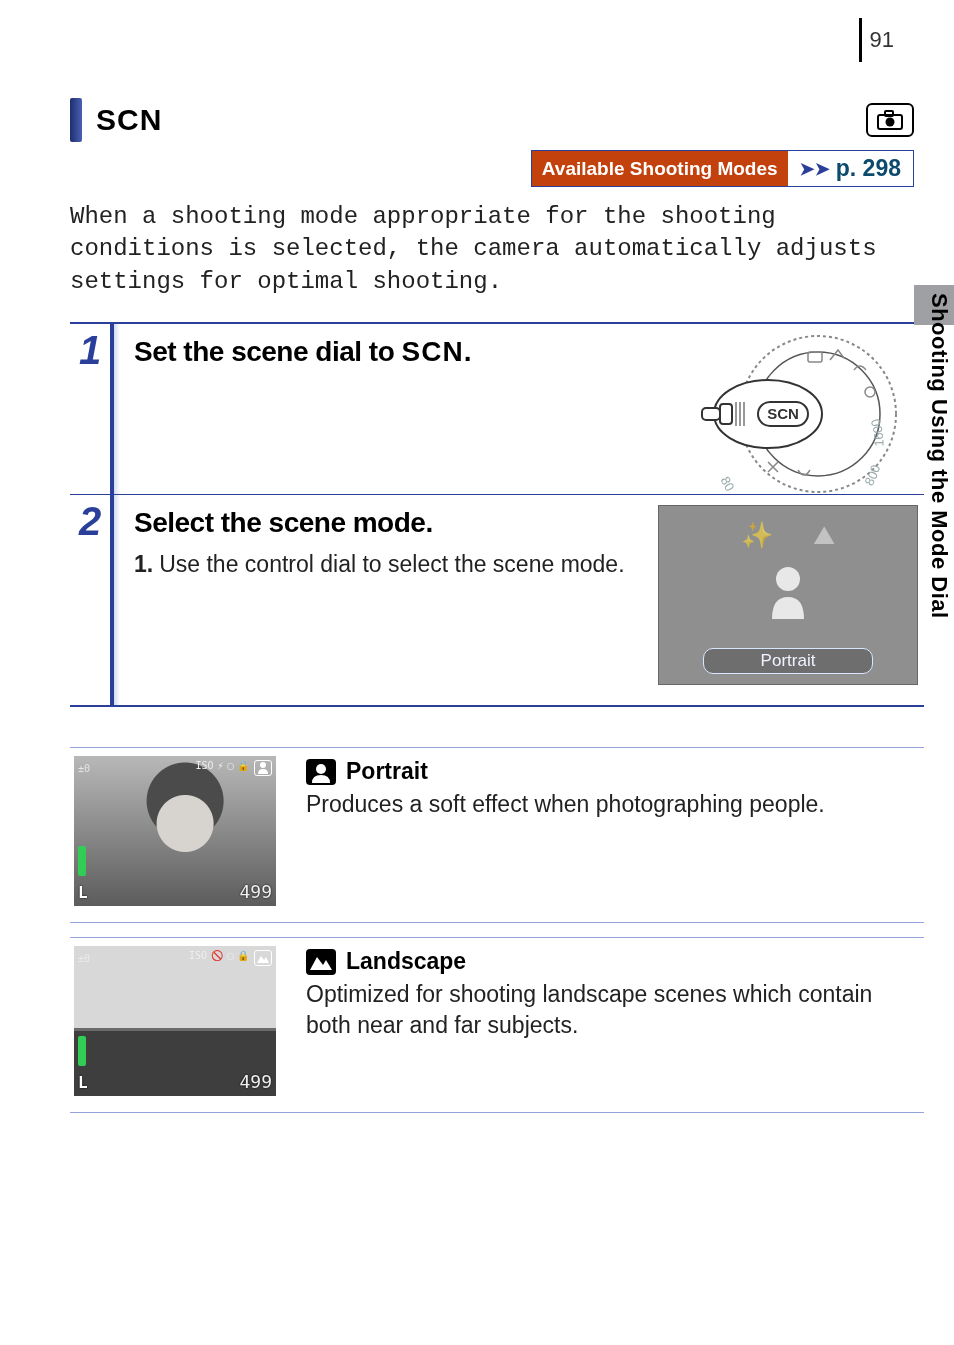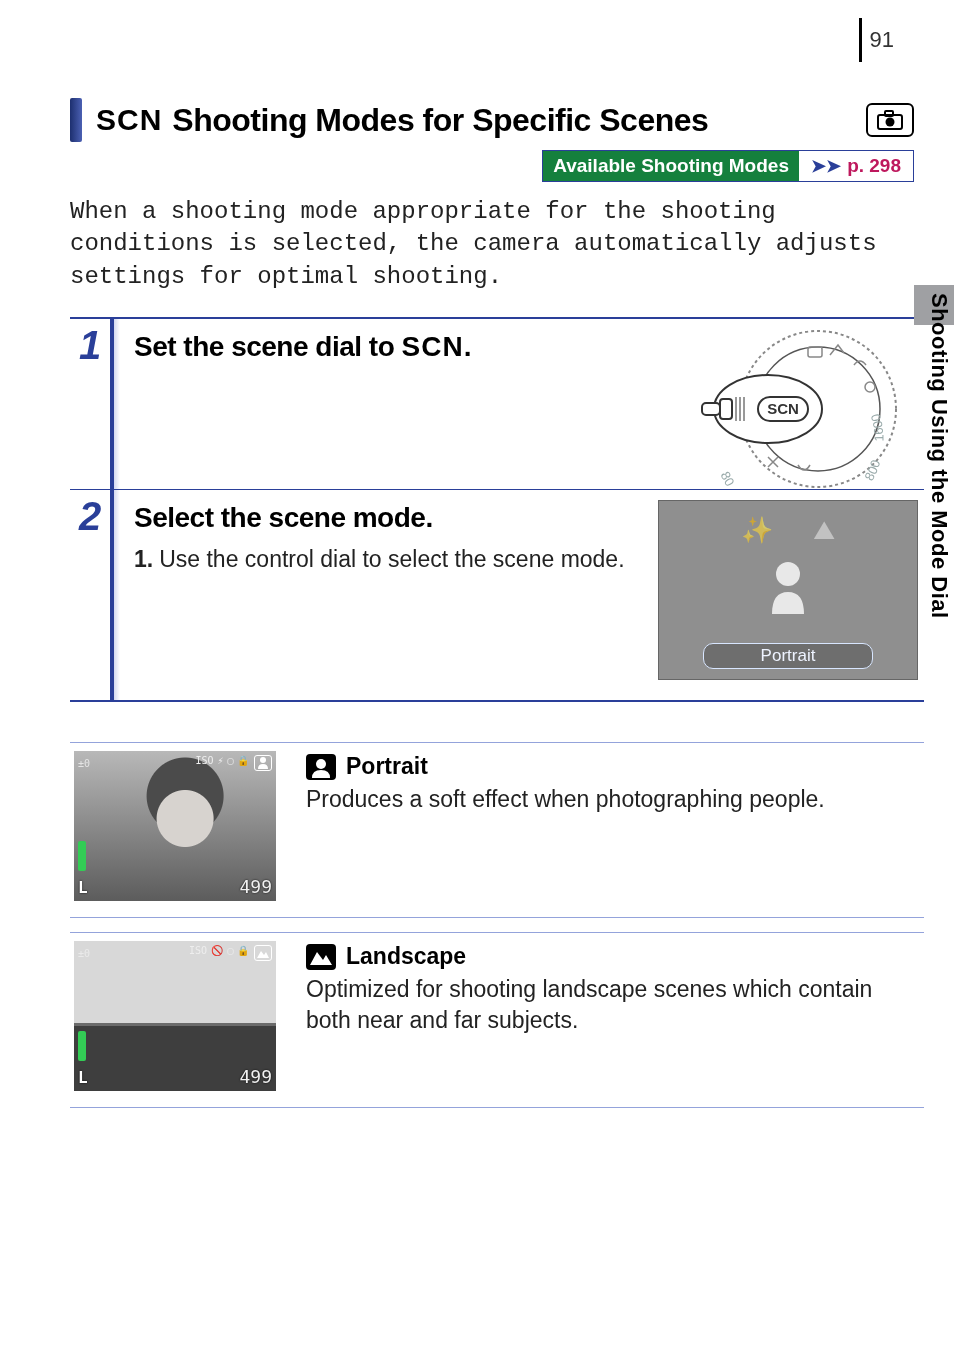--- a/index.html
+++ b/index.html
@@ -108,44 +108,44 @@
     display: flex;
     justify-content: flex-end;
     padding-right: 10px;
   }
   .modes-inner {
     display: flex;
     align-items: stretch;
     border: 1.5px solid #2a3f99;
   }
   .modes-label {
-    background: #15803d;
+    background: #c2410c;
     color: #fff;
     font-weight: 700;
     font-size: 19px;
     padding: 4px 10px;
     display: flex;
     align-items: center;
   }
   .modes-link {
     background: #fff;
     padding: 4px 12px;
     display: flex;
     align-items: center;
     gap: 6px;
   }
   .modes-link .chev {
     color: #2a3f99;
     font-weight: 900;
     font-size: 18px;
   }
   .modes-link .ref {
-    color: #be185d;
+    color: #0c4a6e;
     font-weight: 700;
-    font-size: 19px;
+    font-size: 23px;
   }
   
   .intro {
     margin-top: 14px;
     font-size: 24px;
     line-height: 1.35;
     color: #222;
     padding-right: 40px;
     font-family: Liberation Mono, monospace;
   }
@@ -321,21 +321,20 @@
   </div>
 
   <div class="side-tab">
     <div class="tab-fill"></div>
     <div class="tab-text">Shooting Using the Mode Dial</div>
   </div>
 
   <div class="title-row">
     <div class="title-bar"></div>
     <span class="scn-glyph">SCN</span>
-    <span class="title-text">Shooting Modes for Specific Scenes</span>
     <span class="cam-badge">
       <svg viewBox="0 0 26 20">
           <rect x="1" y="5" width="24" height="14" rx="2" fill="none" stroke="#000" stroke-width="2"></rect>
           <rect x="8" y="1" width="8" height="5" rx="1" fill="none" stroke="#000" stroke-width="2"></rect>
           <circle cx="13" cy="12" r="4.5" fill="#000"></circle>
         </svg>
     </span>
   </div>
 
   <div class="modes-bar">

